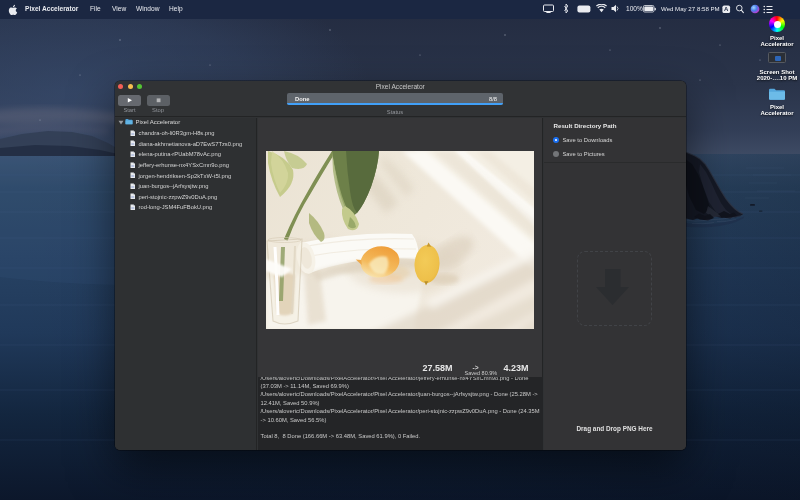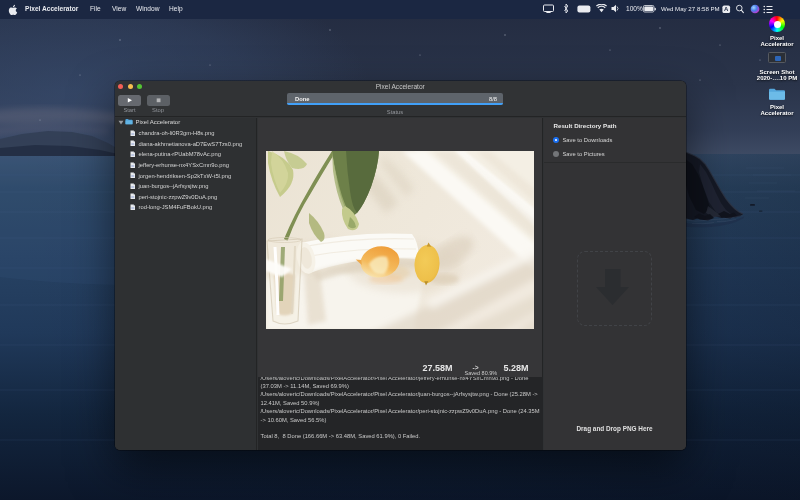--- a/index.html
+++ b/index.html
@@ -442,21 +442,21 @@
         </g>
 
         <path d="M 0 108 L 26 118 L 16 126 L 0 120 Z" fill="#fefdfa" opacity="0.95" filter="url(#b1)"></path>
       </svg>
     </div>
 
     <div class="abs" style="left:0;top:244px;width:253px;height:18px;padding-left:41px;">
       <span class="abs" style="left:165px;top:1px;font-size:9px;font-weight:bold;color:#e8e8e8;">27.58M</span>
       <span class="abs" style="left:215px;top:1.5px;font-size:6.6px;font-weight:bold;color:#d0d0d0;">-&gt;</span>
       <span class="abs" style="left:207px;top:8.2px;font-size:5.5px;color:#cbcbcb;">Saved 80.9%</span>
-      <span class="abs" style="left:246px;top:1px;font-size:9px;font-weight:bold;color:#e8e8e8;">5.28M</span>
+      <span class="abs" style="left:246px;top:1px;font-size:9px;font-weight:bold;color:#e8e8e8;">4.23M</span>
     </div>
 
     <div class="abs" style="left:0;top:259px;width:285.5px;height:72.5px;background:#242527;color:#c9c9c9;font-size:5.8px;line-height:8.4px;overflow:hidden;">
       <div style="padding:0 3px;margin-top:-3.5px;">
         /Users/aloveric/Downloads/PixelAccelerator/Pixel Accelerator/jeffery-erhunse-nx4YSxCmn9o.png - Done (37.03M -&gt; 11.14M, Saved 69.9%)<br>
         /Users/aloveric/Downloads/PixelAccelerator/Pixel Accelerator/juan-burgos--jArfsysjtw.png - Done (25.28M -&gt; 12.41M, Saved 50.9%)<br>
         /Users/aloveric/Downloads/PixelAccelerator/Pixel Accelerator/peri-stojnic-zzpwZ9v0DuA.png - Done (24.35M -&gt; 10.60M, Saved 56.5%)<br>
         <br>
         Total 8,&nbsp; 8 Done (166.66M -&gt; 63.48M, Saved 61.9%), 0 Failed.
       </div>

